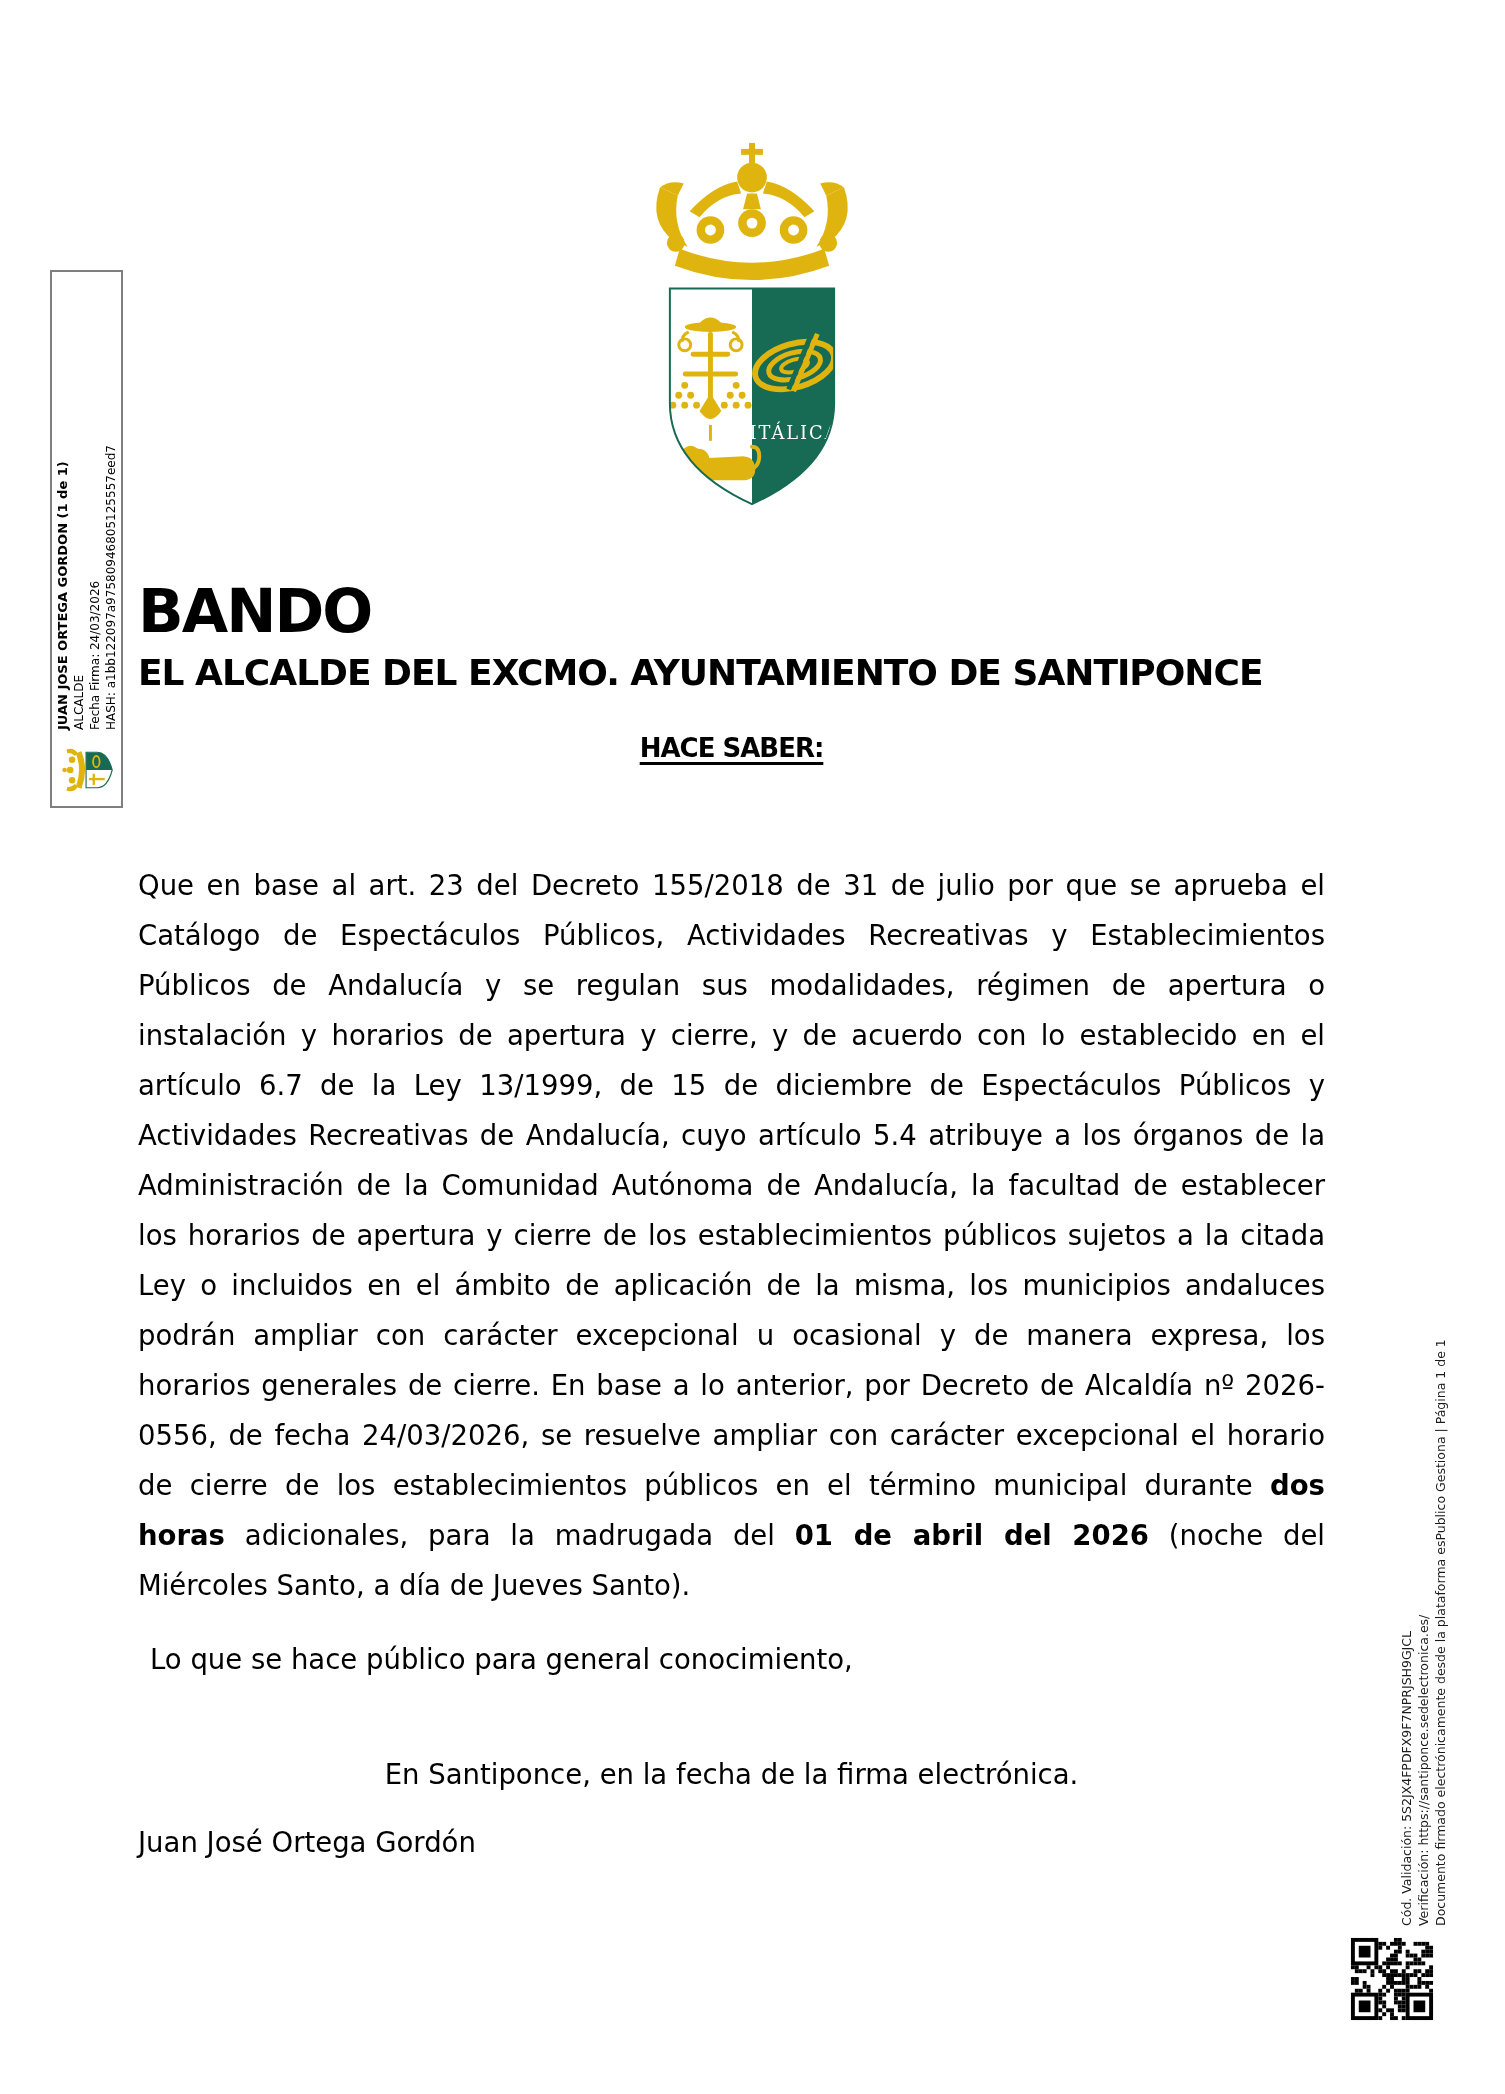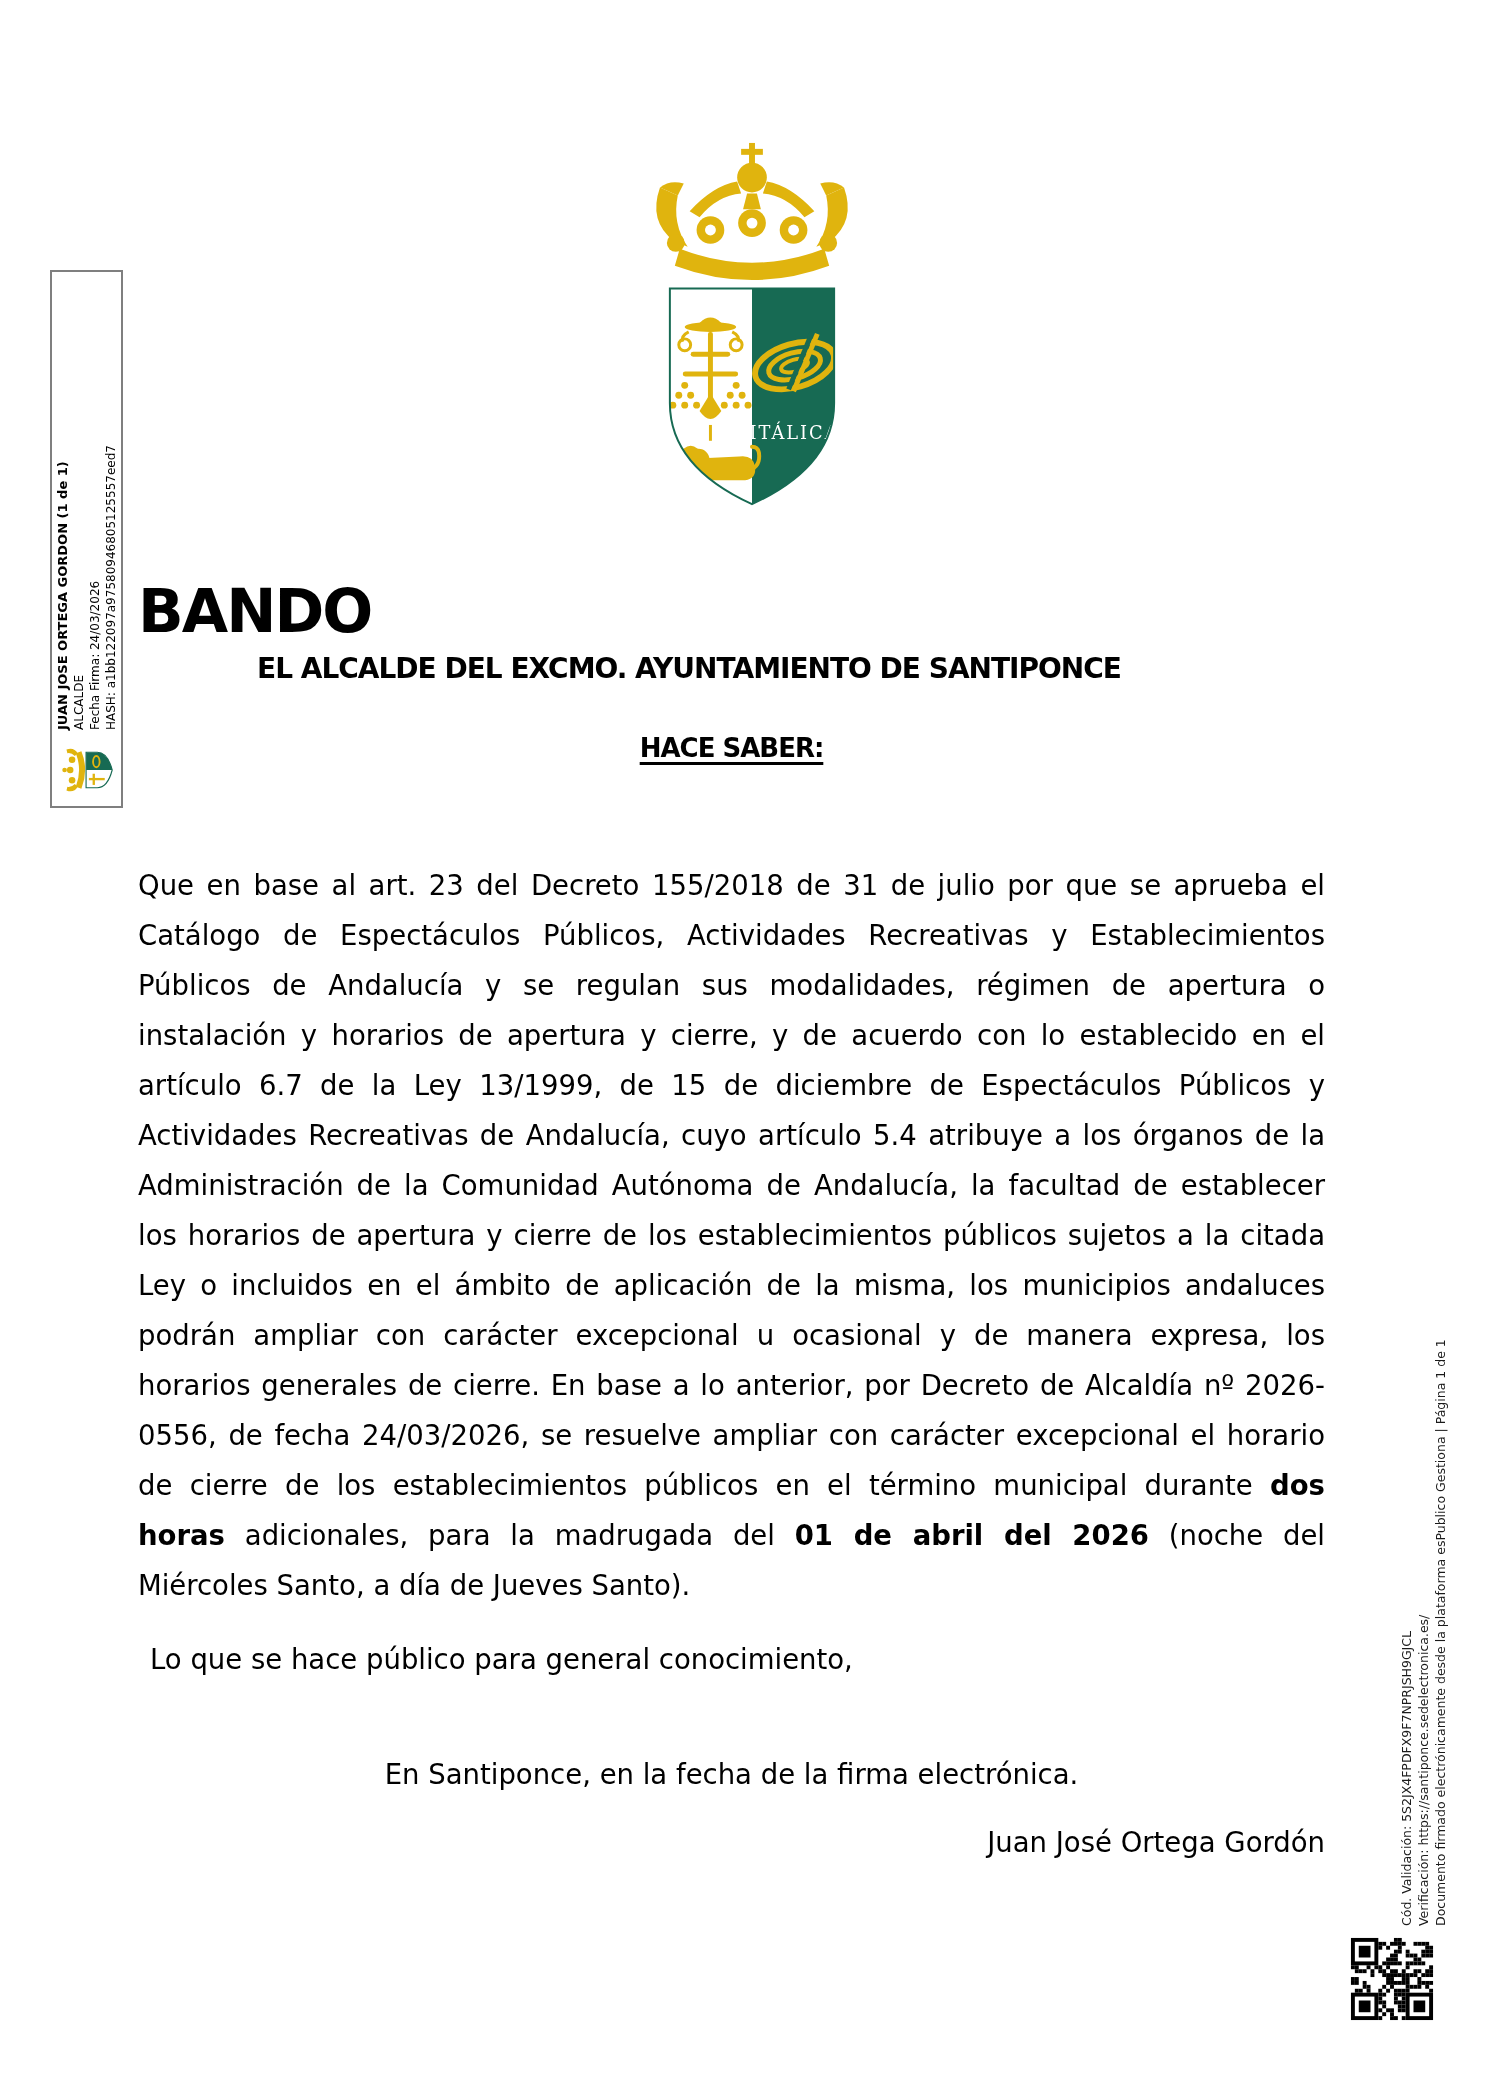--- a/index.html
+++ b/index.html
@@ -5,38 +5,38 @@
   html,body{margin:0;padding:0;background:#e8e8e8;}
   .page{
     position:relative;width:1505px;height:2094px;background:#ffffff;
     font-family:"DejaVu Sans", sans-serif;color:#000;overflow:hidden;margin:0 auto;
   }
   .doc-title{
     position:absolute;left:138px;top:576px;width:1187px;text-align:left;
     font-size:60px;font-weight:bold;letter-spacing:-2px;
   }
   .doc-heading{
-    position:absolute;left:138px;top:652px;width:1102px;text-align:center;
-    font-size:28px;font-weight:bold;letter-spacing:-1px;white-space:nowrap;
+    position:absolute;left:138px;top:652px;width:1102px;text-align:right;
+    font-size:36px;font-weight:bold;letter-spacing:-1px;white-space:nowrap;
   }
   .doc-subheading{
     position:absolute;left:138px;top:733px;width:1187px;text-align:center;
     font-size:26px;font-weight:bold;letter-spacing:-1px;
   }
   .doc-subheading span{text-decoration:underline;text-decoration-thickness:3px;text-underline-offset:5px;}
   .bodytext{
     position:absolute;left:138px;top:860px;width:1187px;margin:0;
     font-size:27.5px;line-height:50px;text-align:justify;hyphens:none;
   }
   .closing{
     position:absolute;left:138px;top:1622px;width:1187px;margin:12px;
     font-size:27.5px;line-height:50px;
   }
   .sig-place{position:absolute;left:138px;top:1758px;width:1187px;text-align:center;font-size:27.5px;}
-  .sig-name{position:absolute;left:138px;top:1826px;width:1187px;text-align:right;font-size:27.5px;}
+  .sig-name{position:absolute;left:138px;top:1826px;width:1187px;font-size:27.5px;}
 
   
   .stamp-box{
     position:absolute;left:50px;top:270px;width:73px;height:538px;
     border:2px solid #7f7f7f;box-sizing:border-box;background:#fff;
   }
   .stamp-rot{
     position:absolute;left:54px;top:804px;width:532px;height:66px;
     transform:rotate(-90deg);transform-origin:0 0;
     display:flex;flex-direction:row;align-items:center;gap:12px;

